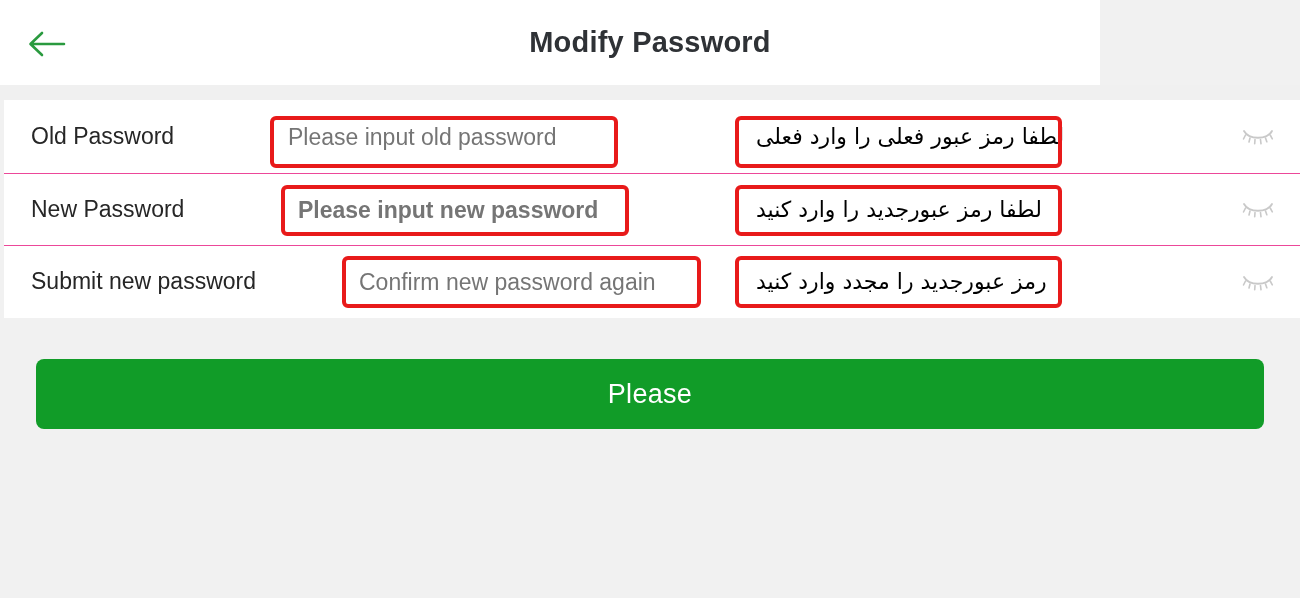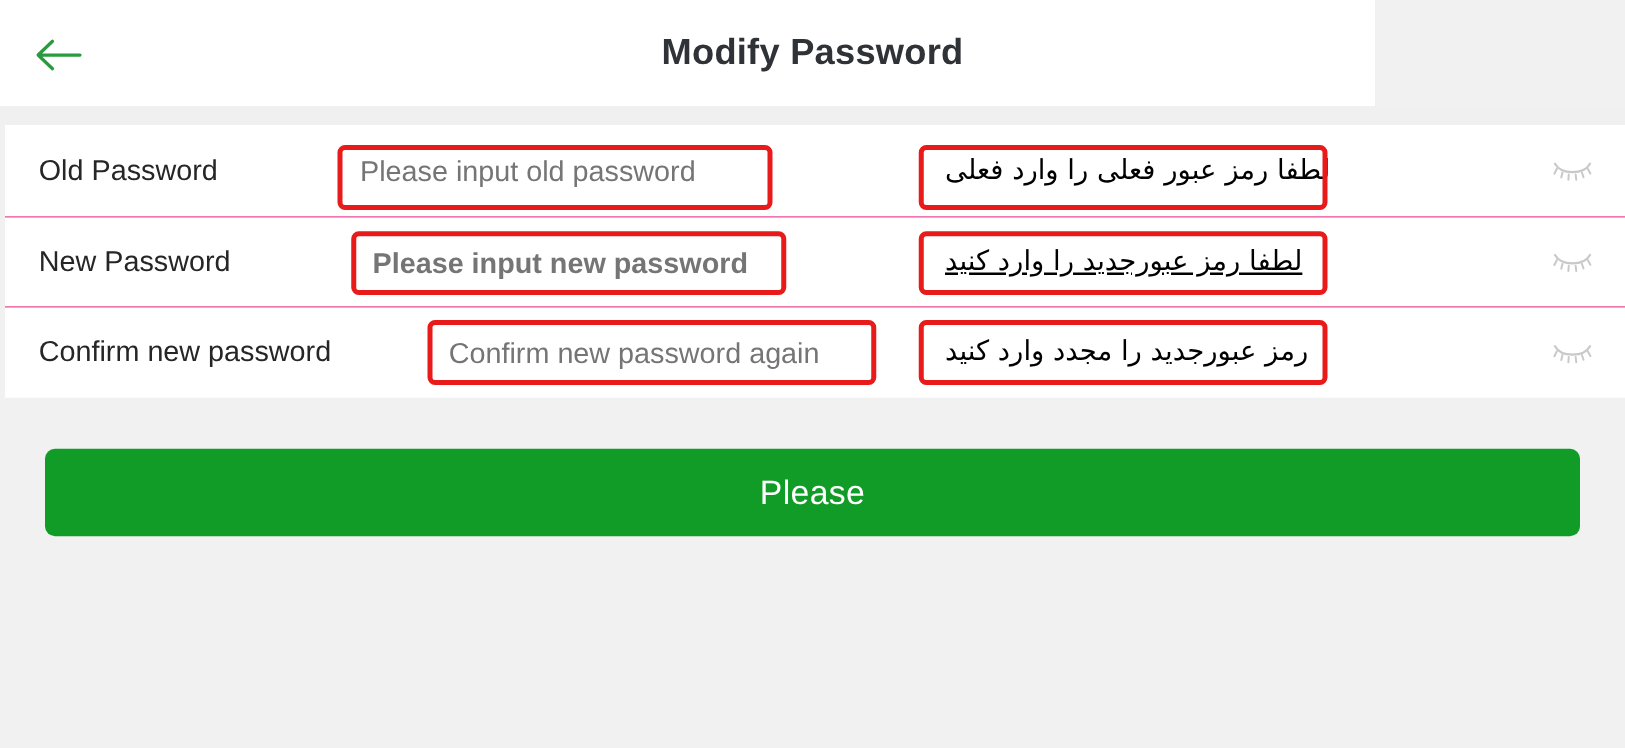--- a/index.html
+++ b/index.html
@@ -190,33 +190,33 @@
             <path d="M3 5 C8 14, 26 14, 31 5" stroke="#c9c9c9" stroke-width="1.8" fill="none" stroke-linecap="round"></path>
             <path d="M4.5 9 L2.5 13 M9 12 L8 16 M14 13.6 L13.7 17.8 M19.5 13.6 L20 17.8 M24.5 12 L25.8 15.8 M29.2 9 L31.3 12.8" stroke="#c9c9c9" stroke-width="1.6" stroke-linecap="round"></path>
           </svg>
         </span>
       </div>
     </div>
 
     <div class="form-row">
       <div class="row-label">New Password</div>
       <input class="row-input" style="left: 292px; width: 335px; font-weight: bold;" type="text" placeholder="Please input new password">
-      <div class="row-fa" style="right:238px; width:310px;text-decoration:underline;">لطفا رمز عبورجدید را وارد کنید</div>
+      <div class="row-fa" style="right:238px; width:310px;">لطفا رمز عبورجدید را وارد کنید</div>
       <div class="eye-toggle">
         <span>
           <svg width="34" height="20" viewBox="0 0 34 20">
             <path d="M3 5 C8 14, 26 14, 31 5" stroke="#c9c9c9" stroke-width="1.8" fill="none" stroke-linecap="round"></path>
             <path d="M4.5 9 L2.5 13 M9 12 L8 16 M14 13.6 L13.7 17.8 M19.5 13.6 L20 17.8 M24.5 12 L25.8 15.8 M29.2 9 L31.3 12.8" stroke="#c9c9c9" stroke-width="1.6" stroke-linecap="round"></path>
           </svg>
         </span>
       </div>
     </div>
 
     <div class="form-row">
-      <div class="row-label">Confirm new password</div>
+      <div class="row-label">Submit new password</div>
       <input class="row-input" style="left: 353px; width: 350px;" type="text" placeholder="Confirm new password again">
       <div class="row-fa" style="right:238px; width:310px;">رمز عبورجدید را مجدد وارد کنید</div>
       <div class="eye-toggle">
         <span>
           <svg width="34" height="20" viewBox="0 0 34 20">
             <path d="M3 5 C8 14, 26 14, 31 5" stroke="#c9c9c9" stroke-width="1.8" fill="none" stroke-linecap="round"></path>
             <path d="M4.5 9 L2.5 13 M9 12 L8 16 M14 13.6 L13.7 17.8 M19.5 13.6 L20 17.8 M24.5 12 L25.8 15.8 M29.2 9 L31.3 12.8" stroke="#c9c9c9" stroke-width="1.6" stroke-linecap="round"></path>
           </svg>
         </span>
       </div>

